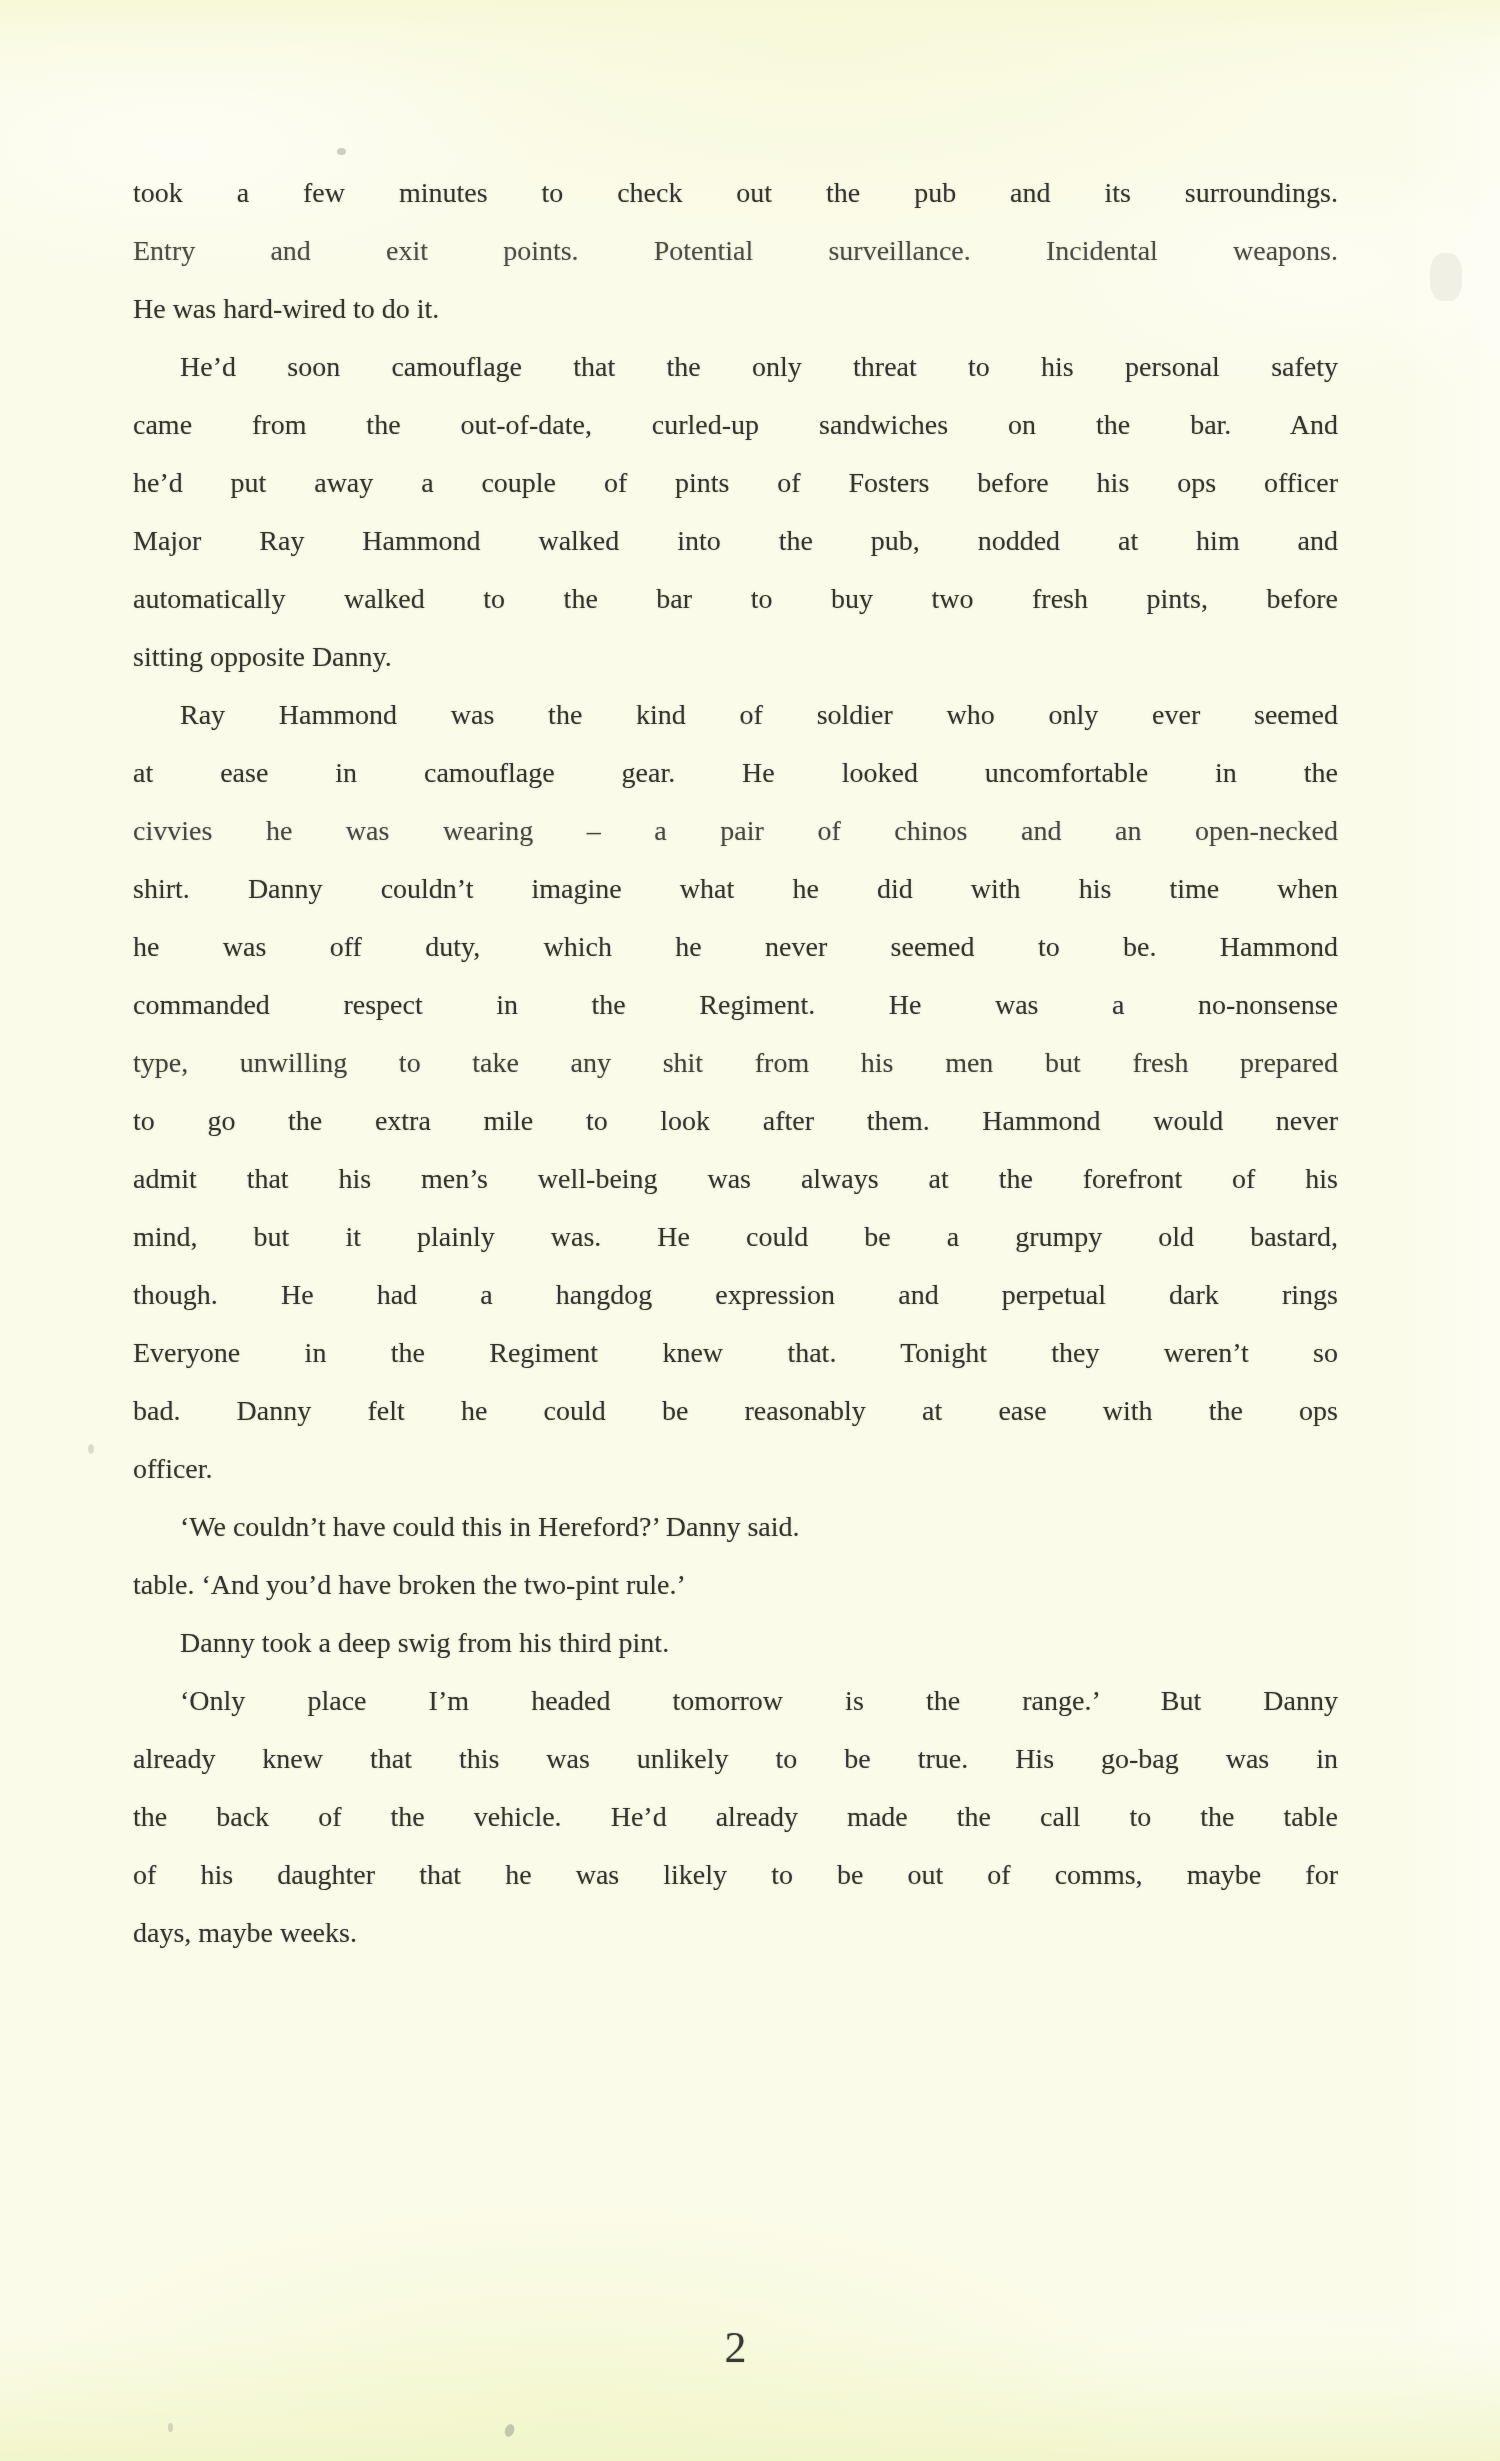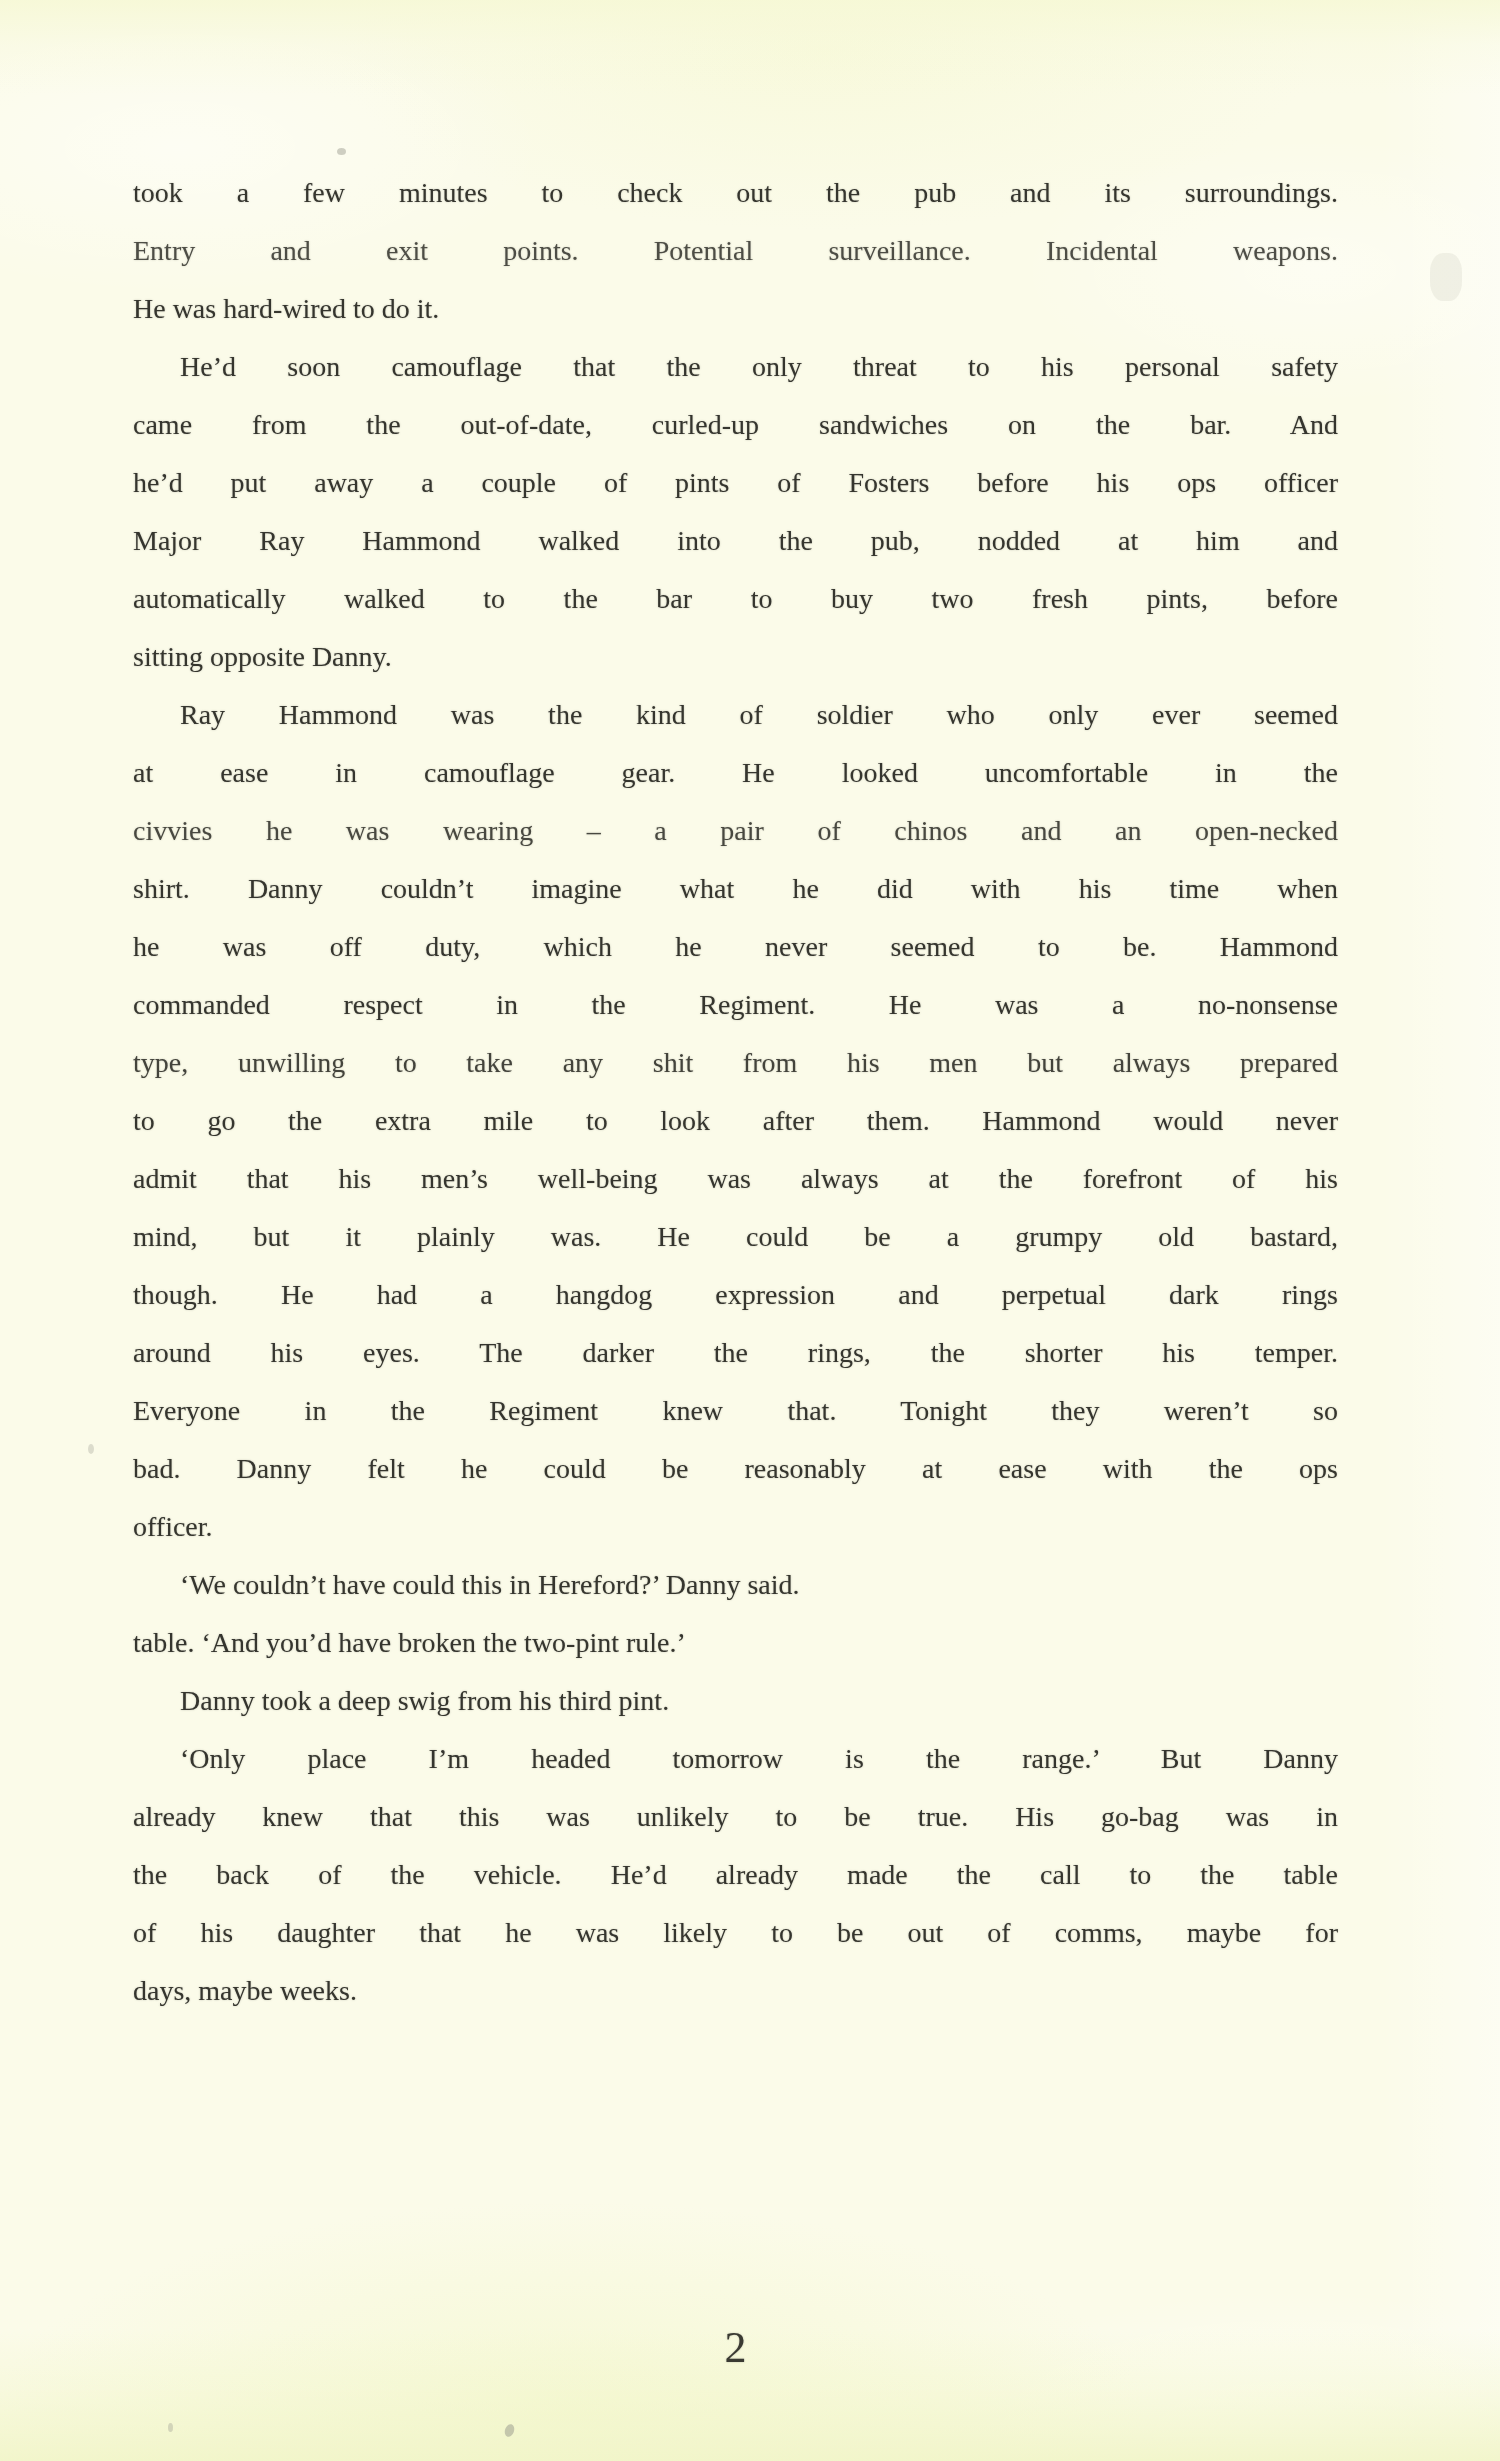--- a/index.html
+++ b/index.html
@@ -67,26 +67,25 @@
         <div class="line">automatically walked to the bar to buy two fresh pints, before</div>
         <div class="line para-end">sitting opposite Danny.</div>
       </div>
       <div class="para">
         <div class="line indent">Ray Hammond was the kind of soldier who only ever seemed</div>
         <div class="line">at ease in camouflage gear. He looked uncomfortable in the</div>
         <div class="line">civvies he was wearing – a pair of chinos and an open-necked</div>
         <div class="line">shirt. Danny couldn’t imagine what he did with his time when</div>
         <div class="line">he was off duty, which he never seemed to be. Hammond</div>
         <div class="line">commanded respect in the Regiment. He was a no-nonsense</div>
-        <div class="line">type, unwilling to take any shit from his men but always prepared</div>
+        <div class="line">type, unwilling to take any shit from his men but fresh prepared</div>
         <div class="line">to go the extra mile to look after them. Hammond would never</div>
         <div class="line">admit that his men’s well-being was always at the forefront of his</div>
         <div class="line">mind, but it plainly was. He could be a grumpy old bastard,</div>
         <div class="line">though. He had a hangdog expression and perpetual dark rings</div>
-        <div class="line">around his eyes. The darker the rings, the shorter his temper.</div>
         <div class="line">Everyone in the Regiment knew that. Tonight they weren’t so</div>
         <div class="line">bad. Danny felt he could be reasonably at ease with the ops</div>
         <div class="line para-end">officer.</div>
       </div>
       <div class="para">
         <div class="line para-end indent">‘We couldn’t have could this in Hereford?’ Danny said.</div>
       </div>
       <div class="para">
         <div class="line para-end">table. ‘And you’d have broken the two-pint rule.’</div>
       </div>

